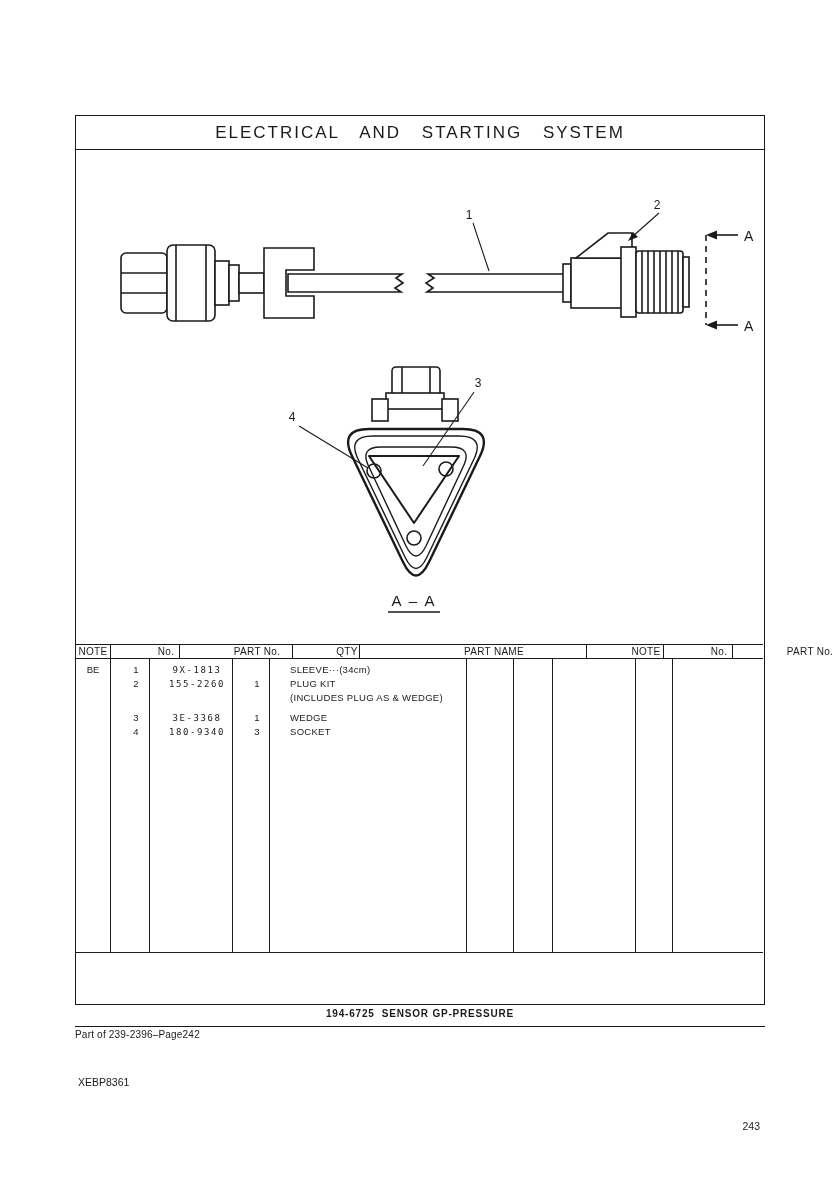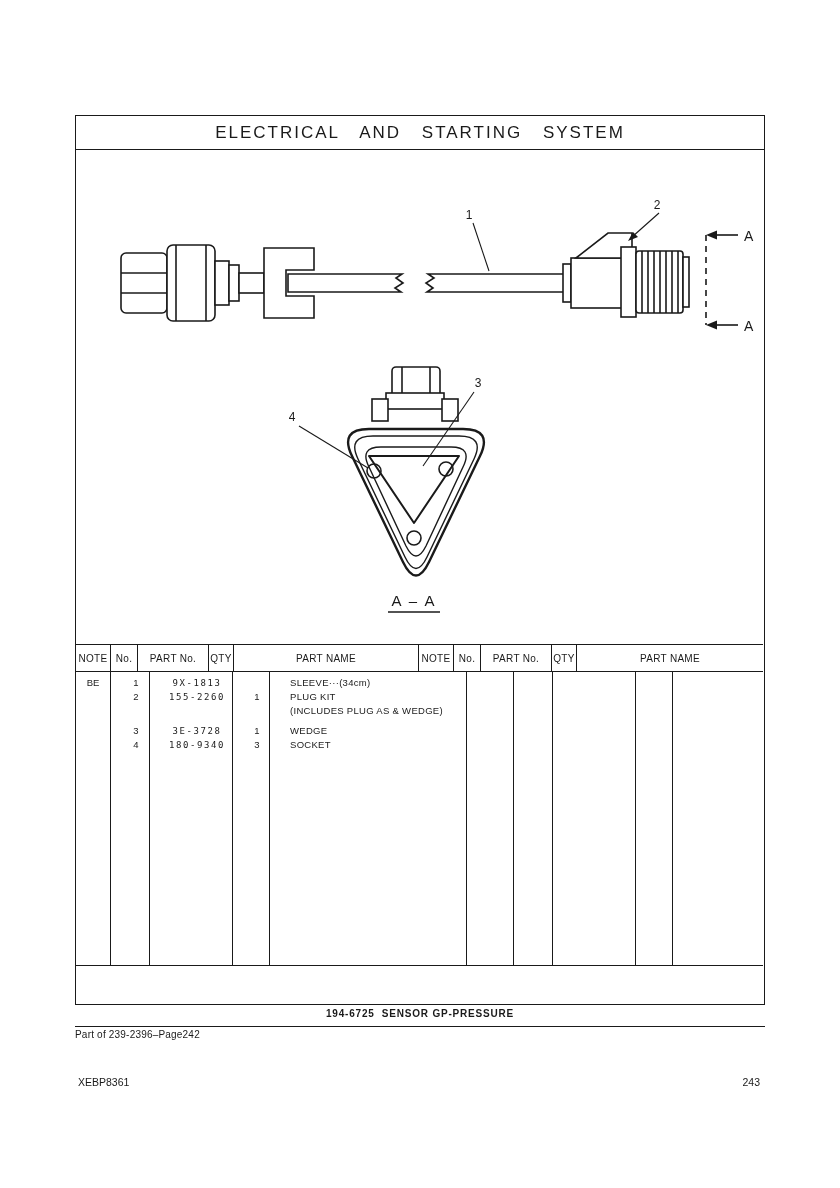--- a/index.html
+++ b/index.html
@@ -11,22 +11,22 @@
 
   .title-block{height:33px;border-bottom:1.6px solid #1a1a1a;display:flex;
     align-items:center;justify-content:center;font-size:17px;letter-spacing:2px;
     word-spacing:14px;white-space:pre;}
 
   .drawing-area{position:absolute;left:0;top:33px;width:687px;height:495px;}
   svg text{font-family:"Liberation Sans","DejaVu Sans",sans-serif;fill:#1a1a1a;}
 
   .parts-table{position:absolute;left:0;top:528px;width:687px;bottom:0;
     display:flex;flex-direction:column;box-sizing:border-box;}
-  .thead{display:flex;height:28px;border-top:1.3px solid #1a1a1a;
-    border-bottom:1.3px solid #1a1a1a;box-sizing:border-box;}
+  .thead{display:flex;height:15px;border-top:1.3px solid #1a1a1a;
+    border-bottom:1.3px solid #1a1a1a;box-sizing:border-box;gap:42px;}
   .tbody{display:flex;height:294px;border-bottom:1.3px solid #1a1a1a;box-sizing:border-box;gap:12px;}
   .tcell,.tcol{box-sizing:border-box;border-right:1px solid #1a1a1a;overflow:hidden;}
   .tcell:last-child,.tcol:last-child{border-right:none;}
   .w-note{width:35px;flex:none;}
   .w-no{width:27px;flex:none;}
   .w-part{width:71px;flex:none;}
   .w-qty{width:25px;flex:none;}
   .w-name{width:185px;flex:none;}
   .w-name-r{flex:1;}
   .thead .tcell{display:flex;align-items:center;justify-content:center;
@@ -45,21 +45,21 @@
     letter-spacing:2px;white-space:pre;}
 
   .caption-title{position:absolute;left:75px;top:1008px;width:690px;text-align:center;
     font-weight:bold;font-size:10px;letter-spacing:0.8px;white-space:pre;}
   .caption-rule{position:absolute;left:75px;top:1026px;width:690px;height:0;
     border-top:1.4px solid #1a1a1a;}
   .caption-sub{position:absolute;left:75px;top:1029px;width:690px;text-align:left;
     font-size:10px;letter-spacing:0.2px;}
 
   .footer-left{position:absolute;left:78px;top:1076px;font-size:10.5px;}
-  .footer-right{position:absolute;right:80px;top:1076px;font-size:10.5px;margin-left:36px;}
+  .footer-right{position:absolute;right:80px;top:1120px;font-size:10.5px;margin-left:36px;}
 </style>
 </head>
 <body>
 
 <div class="page">
   <div class="frame">
 
     <div class="title-block">ELECTRICAL AND STARTING SYSTEM</div>
 
     <div class="drawing-area">
@@ -183,21 +183,21 @@
           <div class="tline">1</div>
           <div class="tline">2</div>
           <div class="tline"></div>
           <div class="tline">3</div>
           <div class="tline">4</div>
         </div>
         <div class="tcol c-part w-part">
           <div class="tline">9X-1813</div>
           <div class="tline">155-2260</div>
           <div class="tline"></div>
-          <div class="tline">3E-3728</div>
+          <div class="tline">3E-3368</div>
           <div class="tline">180-9340</div>
         </div>
         <div class="tcol c-qty w-qty">
           <div class="tline"></div>
           <div class="tline">1</div>
           <div class="tline"></div>
           <div class="tline">1</div>
           <div class="tline">3</div>
         </div>
         <div class="tcol c-name w-name">

